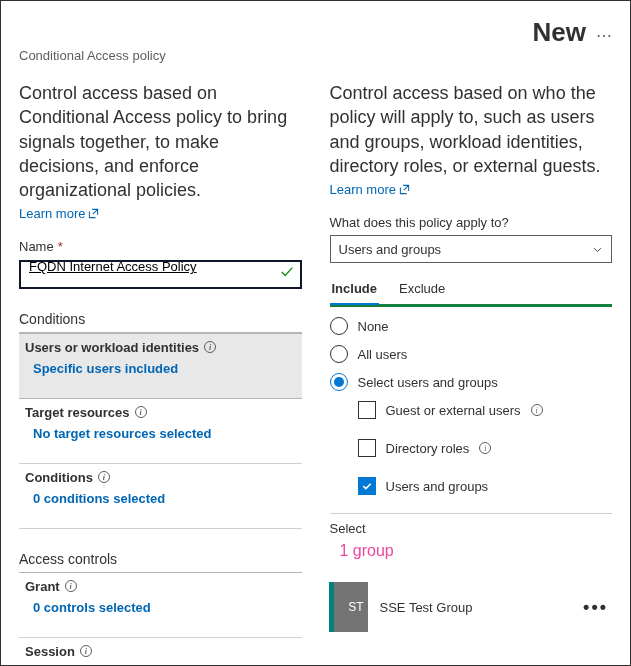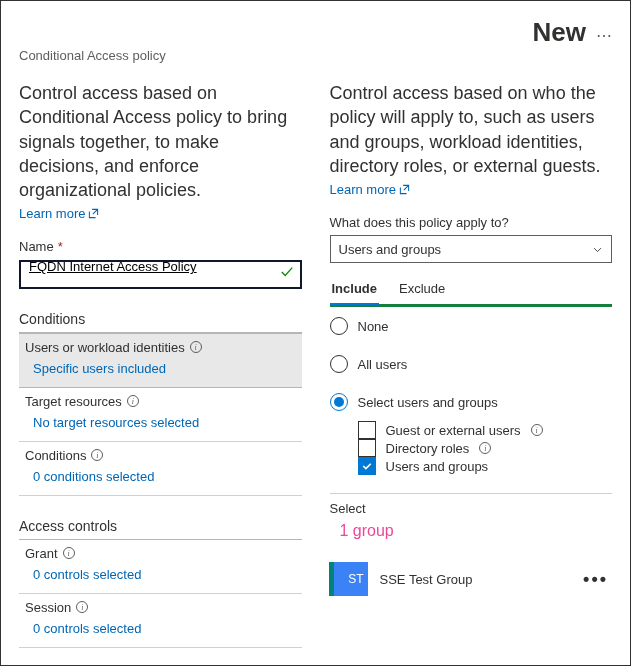--- a/index.html
+++ b/index.html
@@ -32,22 +32,23 @@
     font-size: 13px;
     font-family: inherit;
     height: 28px;
     position: relative;
     text-decoration: underline;
   }
   .name-wrap { position: relative; }
   .check-ic { position: absolute; right: 8px; top: 6px; color: #0b8a0b; }
   .section-h { font-size: 14px; font-weight: 400; margin-top: 22px; padding-bottom: 5px; border-bottom: 1px solid #b8b6b4; }
   .row {
-    padding: 6px 6px 7px 6px;
+    padding: 6px 6px 18px 6px;
     border-bottom: 1px solid #d2d0ce;
+    font-weight: bold;
   }
   .row.selected { background: #e8e8e8; border: 1px solid #b8b6b4; border-left:none; border-right:none;}
   .row-title { font-size: 13px; display: flex; align-items: center; gap: 5px; }
   .row-sub { color: #0066b4; font-size: 13px; padding: 6px 0 4px 8px; cursor: pointer; }
   .info-ic { width: 12px; height: 12px; border: 1px solid #605e5c; border-radius: 50%; display: inline-flex; align-items: center; justify-content: center; font-size: 8px; color: #605e5c; font-style: italic; font-family: serif;}
   .dropdown {
     width: 100%;
     border: 1px solid #605e5c;
     height: 28px;
     display: flex;
@@ -58,39 +59,39 @@
     cursor: pointer;
     margin-top: 2px;
   }
   .chev { width: 11px; height: 11px; }
   .tabs { display: flex; gap: 18px; margin-top: 12px; border-bottom: 3px solid #15803d; }
   .tab { font-size: 13px; padding: 6px 2px 8px 2px; cursor: pointer; position: relative; }
   .tab.active { font-weight: 600; }
   .tab.active::after {
     content: ""; position: absolute; left: 0; right: 0; bottom: -1px; height: 2px; background: #0078d4;
   }
-  .radio-group { margin-top: 10px; display: flex; flex-direction: column; gap: 20px; }
+  .radio-group { margin-top: 10px; display: flex; flex-direction: column; gap: 10px; }
   .radio-opt { display: flex; align-items: center; gap: 10px; font-size: 13px; cursor: pointer; }
   .radio {
     width: 18px; height: 18px; border: 1px solid #323130; border-radius: 50%; display: inline-flex; align-items: center; justify-content: center; flex-shrink: 0;
   }
   .radio.sel { border-color: #0078d4; }
   .radio.sel::after { content: ""; width: 10px; height: 10px; background: #0078d4; border-radius: 50%; }
-  .check-group { margin: 10px 0 18px 28px; display: flex; flex-direction: column; gap: 0; }
+  .check-group { margin: 10px 0 18px 28px; display: flex; flex-direction: column; gap: 20px; }
   .check-opt { display: flex; align-items: center; gap: 10px; font-size: 13px; cursor: pointer; }
   .cbox { width: 18px; height: 18px; border: 1px solid #323130; display: inline-flex; align-items: center; justify-content: center; flex-shrink: 0; }
   .cbox.checked { background: #0078d4; border-color: #0078d4; color: #fff; }
   .cbox.checked svg { width: 12px; height: 12px; }
   .select-sec { border-top: 1px solid #d2d0ce; padding-top: 7px; margin-top: 4px; }
   .select-label { font-size: 13px; }
   .select-link { color: #ec4899; font-size: 16px; padding: 6px 0 6px 10px; cursor: pointer; display: block; }
   .group-row {
     display: flex; align-items: center; gap: 12px; padding: 10px 4px; margin-top: 6px;
   }
-  .avatar { width: 34px; height: 34px; background: #3b82f6; color: #fff; display: flex; align-items: center; justify-content: center; font-size: 12px; font-weight: 400; position: relative; padding-left: 11px; }
+  .avatar { width: 34px; height: 50px; background: #737373; color: #fff; display: flex; align-items: center; justify-content: center; font-size: 12px; font-weight: 400; position: relative; padding-left: 11px; }
   .avatar::before { content:""; position:absolute; left:-5px; top:0; bottom:0; width:5px; background:#00837b;}
   .group-name { flex: 1; font-size: 13px; }
   .dots { font-size: 18px; letter-spacing: 2px; color: #323130; cursor: pointer; font-weight: bold;}
 </style>
 </head>
 <body>
 
 <div class="header-row">
   <h1>New</h1>
   <span class="ellipsis">⋯</span>

